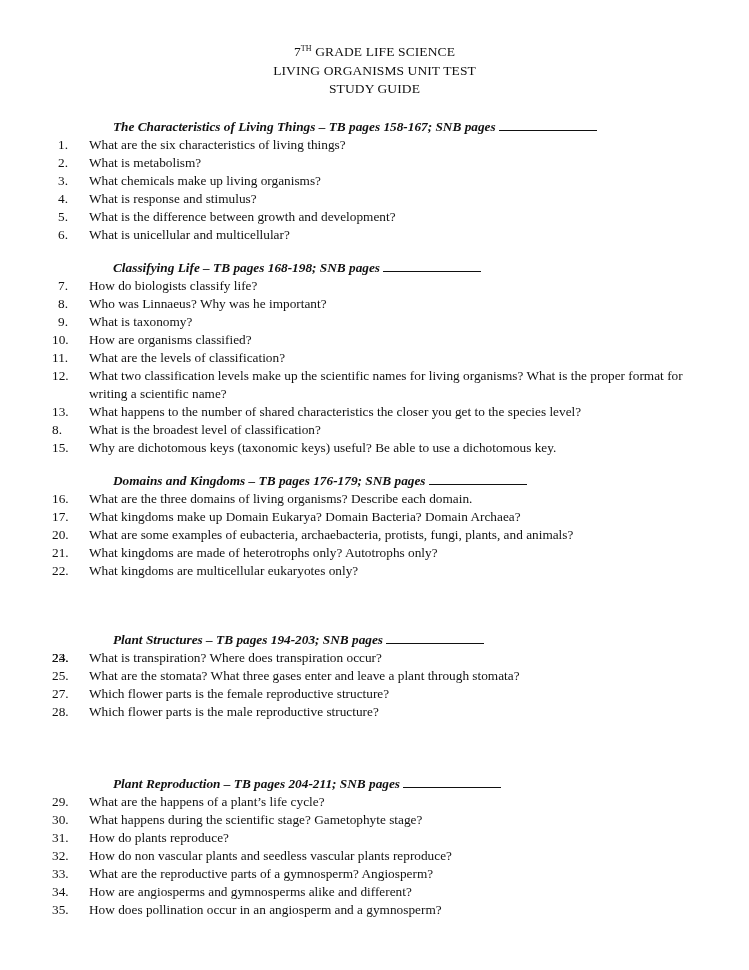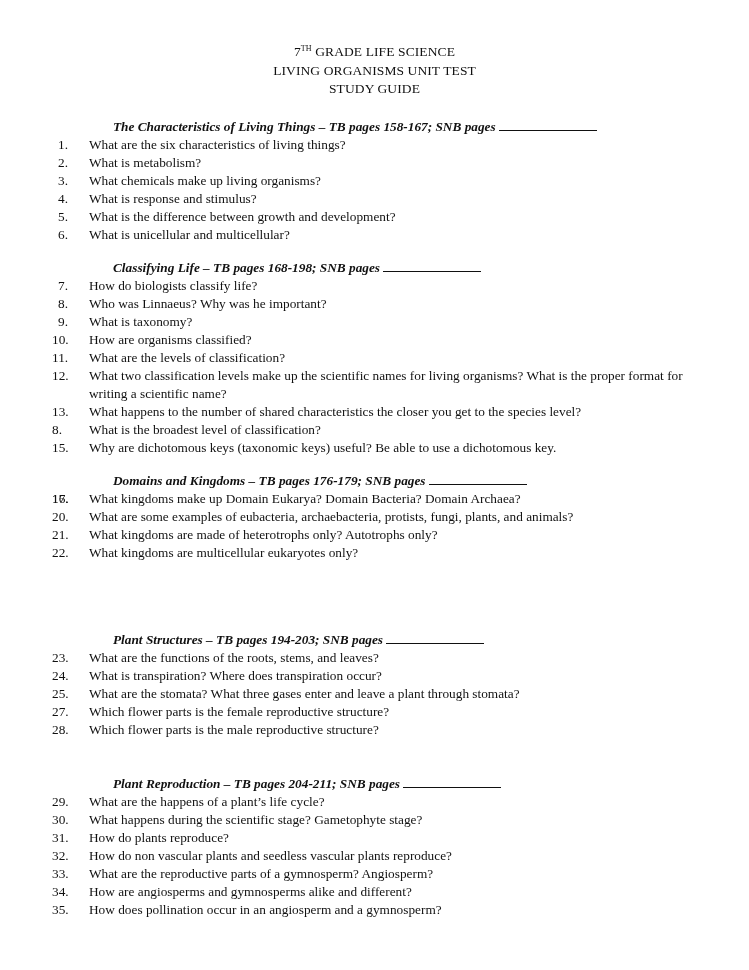--- a/index.html
+++ b/index.html
@@ -127,32 +127,32 @@
       <li class="q"><span class="q-num">12.</span><span>What two classification levels make up the scientific names for living organisms?  What is the proper format for writing a scientific name?</span></li>
       <li class="q"><span class="q-num">13.</span><span>What happens to the number of shared characteristics the closer you get to the species level?</span></li>
       <li class="q"><span class="q-num">8.</span><span>What is the broadest level of classification?</span></li>
       <li class="q"><span class="q-num">15.</span><span>Why are dichotomous keys (taxonomic keys) useful?  Be able to use a dichotomous key.</span></li>
     </ol>
   </div>
 
   <div class="section" style="top:472px;">
     <div class="section-heading"><span>Domains and Kingdoms – TB pages 176-179; SNB pages</span><span class="blank"></span></div>
     <ol class="q-list">
-      <li class="q"><span class="q-num">16.</span></li>
+      <li class="q"><span class="q-num">16.</span><span>What are the three domains of living organisms?  Describe each domain.</span></li>
       <li class="q"><span class="q-num">17.</span><span>What kingdoms make up Domain Eukarya?  Domain Bacteria?  Domain Archaea?</span></li>
       <li class="q"><span class="q-num">20.</span><span>What are some examples of eubacteria, archaebacteria, protists, fungi, plants, and animals?</span></li>
       <li class="q"><span class="q-num">21.</span><span>What kingdoms are made of heterotrophs only?  Autotrophs only?</span></li>
       <li class="q"><span class="q-num">22.</span><span>What kingdoms are multicellular eukaryotes only?</span></li>
     </ol>
   </div>
 
   <div class="section" style="top:631px;">
     <div class="section-heading"><span>Plant Structures – TB pages 194-203; SNB pages</span><span class="blank"></span></div>
     <ol class="q-list">
-      <li class="q"><span class="q-num">23.</span><span>What are the functions of the roots, stems, and leaves?</span></li>
+      <li class="q"><span class="q-num">23.</span></li>
       <li class="q"><span class="q-num">24.</span><span>What is transpiration?  Where does transpiration occur?</span></li>
       <li class="q"><span class="q-num">25.</span><span>What are the stomata?  What three gases enter and leave a plant through stomata?</span></li>
       <li class="q"><span class="q-num">27.</span><span>Which flower parts is the female reproductive structure?</span></li>
       <li class="q"><span class="q-num">28.</span><span>Which flower parts is the male reproductive structure?</span></li>
     </ol>
   </div>
 
   <div class="section" style="top:775px;">
     <div class="section-heading"><span>Plant Reproduction – TB pages 204-211; SNB pages</span><span class="blank"></span></div>
     <ol class="q-list">

